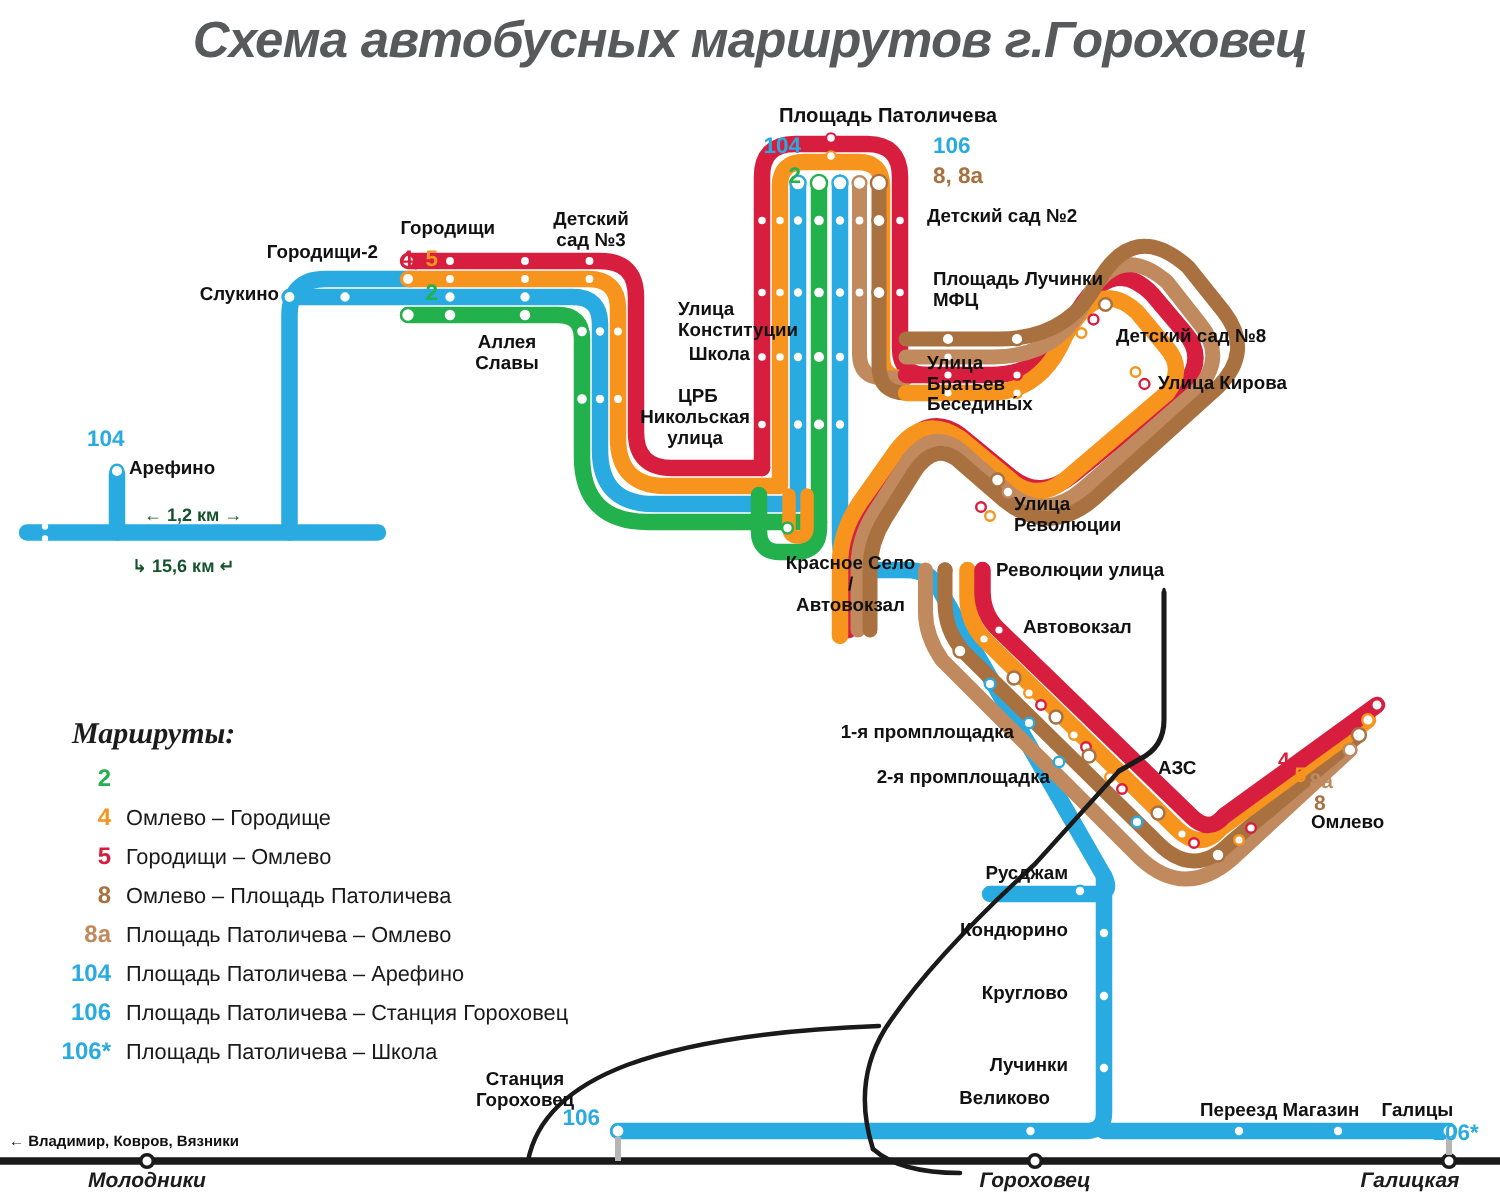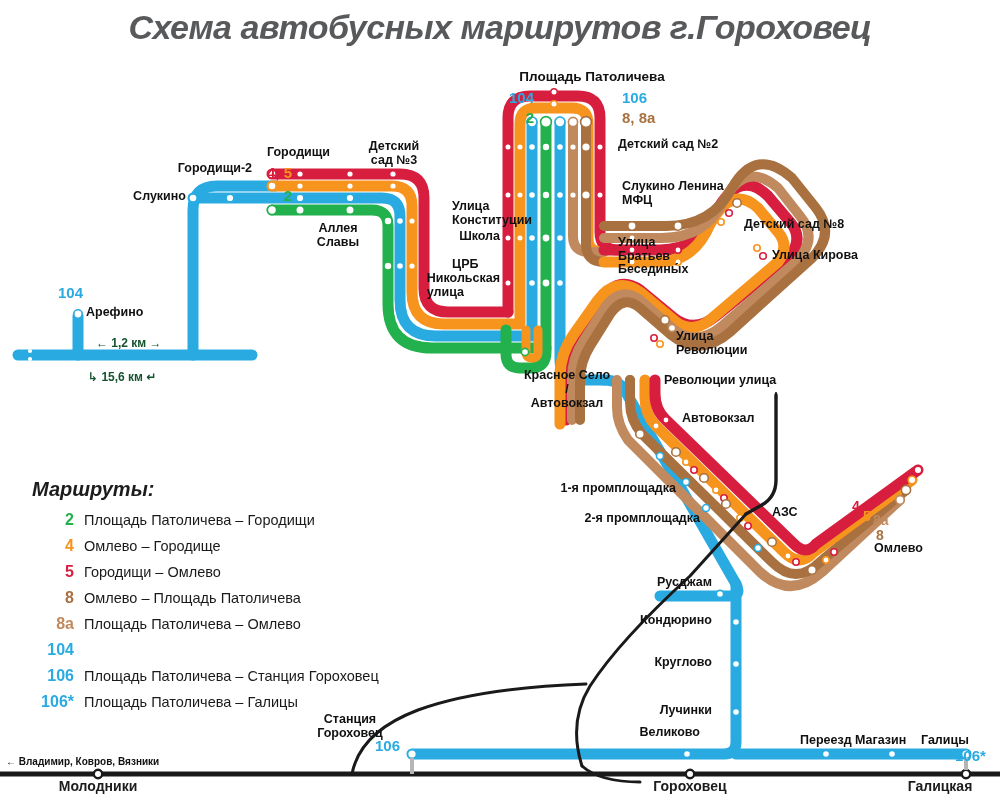--- a/index.html
+++ b/index.html
@@ -19,21 +19,22 @@
     font-size:34px;font-weight:bold;font-style:italic;
     color:#58595b;letter-spacing:-0.5px;
     font-family:"Liberation Sans","DejaVu Sans",sans-serif;
     white-space:nowrap;
   }
 
   
   .legend{position:absolute;left:26px;top:478px;width:340px;}
   .legend-title{
     font-size:20px;font-weight:bold;font-style:italic;color:#1c1c1c;
-    margin:0 0 10px 6px;
+    margin:0 0 10px 22px;
+    font-family:Liberation Serif, serif;
   }
   .legend-row{display:flex;align-items:baseline;height:26px;}
   .legend-num{
     width:48px;flex:0 0 48px;text-align:right;padding-right:10px;
     font-size:16px;font-weight:bold;
   }
   .legend-desc{font-size:14.5px;color:#1a1a1a;white-space:nowrap;}
 
   
   .lbl{
@@ -45,21 +46,21 @@
   .rnum{position:absolute;font-size:15px;font-weight:bold;white-space:nowrap;line-height:16px;}
   .rnum.r{transform:translateX(-100%);}
   .dist{
     position:absolute;font-size:12px;font-weight:bold;color:#14532d;
     white-space:nowrap;
   }
   .railtxt{
     position:absolute;font-size:10px;font-weight:bold;color:#111;white-space:nowrap;
   }
   .railname{
-    position:absolute;font-size:14px;font-weight:bold;
+    position:absolute;font-size:14px;font-weight:bold;font-style:italic;
     color:#1c1c1c;white-space:nowrap;transform:translateX(-50%);
   }
 </style>
 </head>
 <body>
 
 <div id="map-root">
 
   <div class="title">Схема автобусных маршрутов г.Гороховец</div>
 
@@ -345,31 +346,31 @@
 
   <div class="lbl c" style="left:338px;top:222px;white-space:pre-line">Аллея
 Славы</div>
   <div class="lbl c" style="left:394px;top:140px;white-space:pre-line">Детский
 сад №3</div>
 
   <div class="lbl" style="left:452px;top:200px;white-space:pre-line">Улица
 Конституции</div>
   <div class="lbl" style="left:452px;top:258px">ЦРБ</div>
   <div class="lbl r" style="left:500px;top:230px">Школа</div>
-  <div class="lbl r" style="left:500px;top:272px;white-space:pre-line;text-align:left">Никольская
+  <div class="lbl r" style="left:500px;top:272px;white-space:pre-line;text-align:center">Никольская
 улица</div>
 
   <div class="lbl c" style="left:592px;top:70px;font-size:13.5px">Площадь Патоличева</div>
   <div class="rnum r" style="left:534px;top:90px;color:#29abe2">104</div>
   <div class="rnum r" style="left:534px;top:110px;color:#22b14c">2</div>
   <div class="rnum" style="left:622px;top:90px;color:#29abe2">106</div>
   <div class="rnum" style="left:622px;top:110px;color:#a9713f">8, 8а</div>
 
   <div class="lbl" style="left:618px;top:138px">Детский сад №2</div>
-  <div class="lbl" style="left:622px;top:180px;white-space:pre-line">Слукино Ленина
+  <div class="lbl" style="left:622px;top:180px;white-space:pre-line">Площадь Лучинки
 МФЦ</div>
   <div class="lbl" style="left:744px;top:218px">Детский сад №8</div>
   <div class="lbl" style="left:772px;top:249px">Улица Кирова</div>
   <div class="lbl" style="left:618px;top:236px;white-space:pre-line">Улица
 Братьев
 Беседины́х</div>
   <div class="lbl" style="left:676px;top:330px;white-space:pre-line">Улица
 Революции</div>
   <div class="lbl" style="left:664px;top:374px">Революции улица</div>
   <div class="lbl c" style="left:567px;top:368px;white-space:pre-line;line-height:14px">Красное Село
@@ -404,45 +405,45 @@
   <div class="railtxt" style="left:892px;top:800px">Нижний Новгород →</div>
   <div class="railname" style="left:98px;top:778px">Молодники</div>
   <div class="railname" style="left:690px;top:778px">Гороховец</div>
   <div class="railname" style="left:940px;top:778px">Галицкая</div>
 
   <div class="legend">
     <div class="legend-title">Маршруты:</div>
     <div id="legend-rows">
         <div class="legend-row">
           <div class="legend-num" style="color: rgb(34, 177, 76);">2</div>
-          <div class="legend-desc">Площадь Патоличева – Городищи</div>
         </div>
         <div class="legend-row">
           <div class="legend-num" style="color: rgb(247, 148, 30);">4</div>
           <div class="legend-desc">Омлево – Городище</div>
         </div>
         <div class="legend-row">
           <div class="legend-num" style="color: rgb(216, 30, 63);">5</div>
           <div class="legend-desc">Городищи – Омлево</div>
         </div>
         <div class="legend-row">
           <div class="legend-num" style="color: rgb(169, 113, 63);">8</div>
           <div class="legend-desc">Омлево – Площадь Патоличева</div>
         </div>
         <div class="legend-row">
           <div class="legend-num" style="color: rgb(192, 138, 94);">8а</div>
           <div class="legend-desc">Площадь Патоличева – Омлево</div>
         </div>
         <div class="legend-row">
           <div class="legend-num" style="color: rgb(41, 171, 226);">104</div>
+          <div class="legend-desc">Площадь Патоличева – Арефино</div>
         </div>
         <div class="legend-row">
           <div class="legend-num" style="color: rgb(41, 171, 226);">106</div>
           <div class="legend-desc">Площадь Патоличева – Станция Гороховец</div>
         </div>
         <div class="legend-row">
           <div class="legend-num" style="color: rgb(41, 171, 226);">106*</div>
-          <div class="legend-desc">Площадь Патоличева – Галицы</div>
+          <div class="legend-desc">Площадь Патоличева – Школа</div>
         </div>
       </div>
   </div>
 
 </div>
 
 </body></html>

